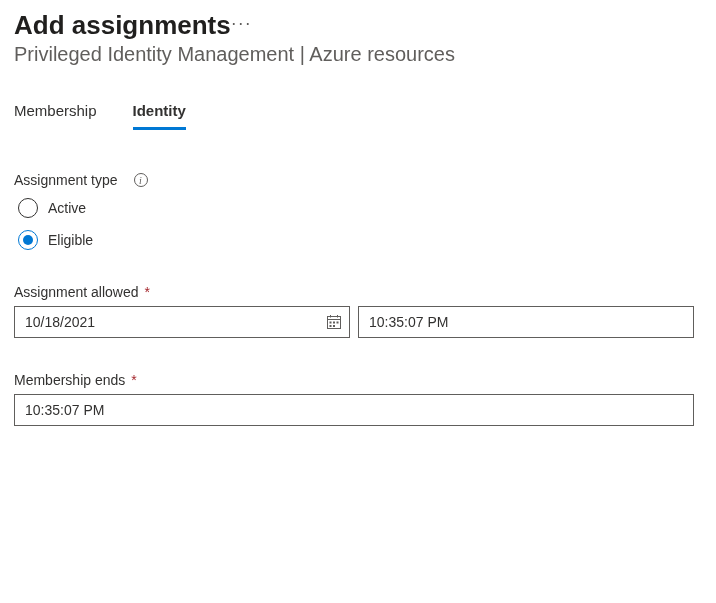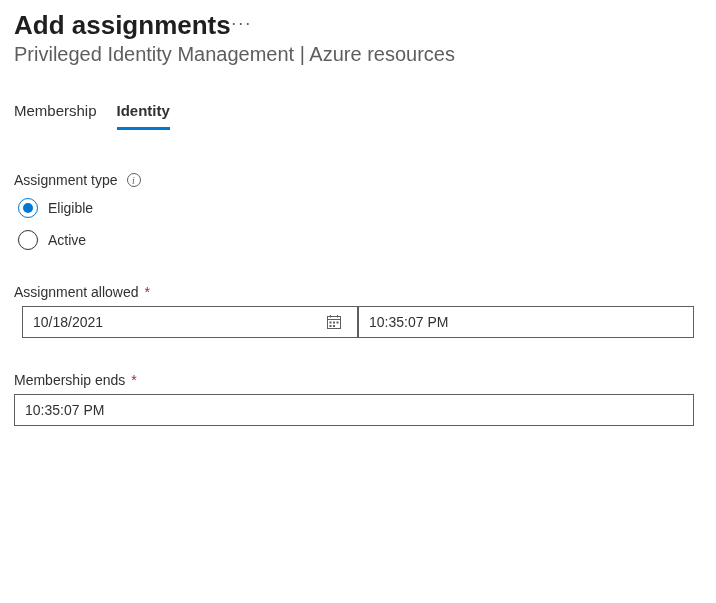--- a/index.html
+++ b/index.html
@@ -31,42 +31,42 @@
       position: relative;
       top: -2px;
     }
     .breadcrumb {
       font-size: 20px;
       color: #605e5c;
       margin-top: 2px;
     }
     .tabs {
       display: flex;
-      gap: 20px;
+      gap: 36px;
       margin-top: 36px;
       border-bottom: none;
     }
     .tab {
       font-size: 15px;
       color: #323130;
       padding-bottom: 8px;
       cursor: pointer;
       border-bottom: 3px solid transparent;
     }
     .tab.active {
       font-weight: 600;
       border-bottom: 3px solid #0078d4;
     }
     .form-area {
       margin-top: 42px;
     }
     .field-label-row {
       display: flex;
       align-items: center;
-      gap: 9px;
+      gap: 16px;
       margin-bottom: 10px;
     }
     .field-label {
       font-size: 14px;
       color: #323130;
     }
     .info-icon {
       width: 14px;
       height: 14px;
       border: 1px solid #605e5c;
@@ -147,21 +147,20 @@
       height: 32px;
       border: 1px solid #605e5c;
       font-size: 14px;
       padding: 0 10px;
       color: #323130;
       background: #fff;
       font-family: inherit;
     }
     .date-input {
       padding-right: 18px;
-      margin-left: 8px;
     }
     .calendar-icon {
       position: absolute;
       right: 8px;
       top: 50%;
       transform: translateY(-50%);
       width: 16px;
       height: 16px;
       cursor: pointer;
     }
@@ -184,28 +183,28 @@
 </div>
 
 <div class="form-area">
   <div class="field-label-row">
     <span class="field-label">Assignment type</span>
     <span class="info-icon">i</span>
   </div>
 
   <div class="radio-group">
     <label class="radio-option">
+      <span class="radio-circle unselected"></span>
+      <span class="radio-label">Active</span>
+    </label>
+    <label class="radio-option">
       <span class="radio-circle selected">
         <span class="radio-inner"></span>
       </span>
       <span class="radio-label">Eligible</span>
-    </label>
-    <label class="radio-option">
-      <span class="radio-circle unselected"></span>
-      <span class="radio-label">Active</span>
     </label>
   </div>
 
 
   <div class="dt-section">
     <div class="dt-label">
       <span>Assignment allowed</span><span class="req"> *</span>
     </div>
     <div class="dt-row">
       <div class="date-wrap">

